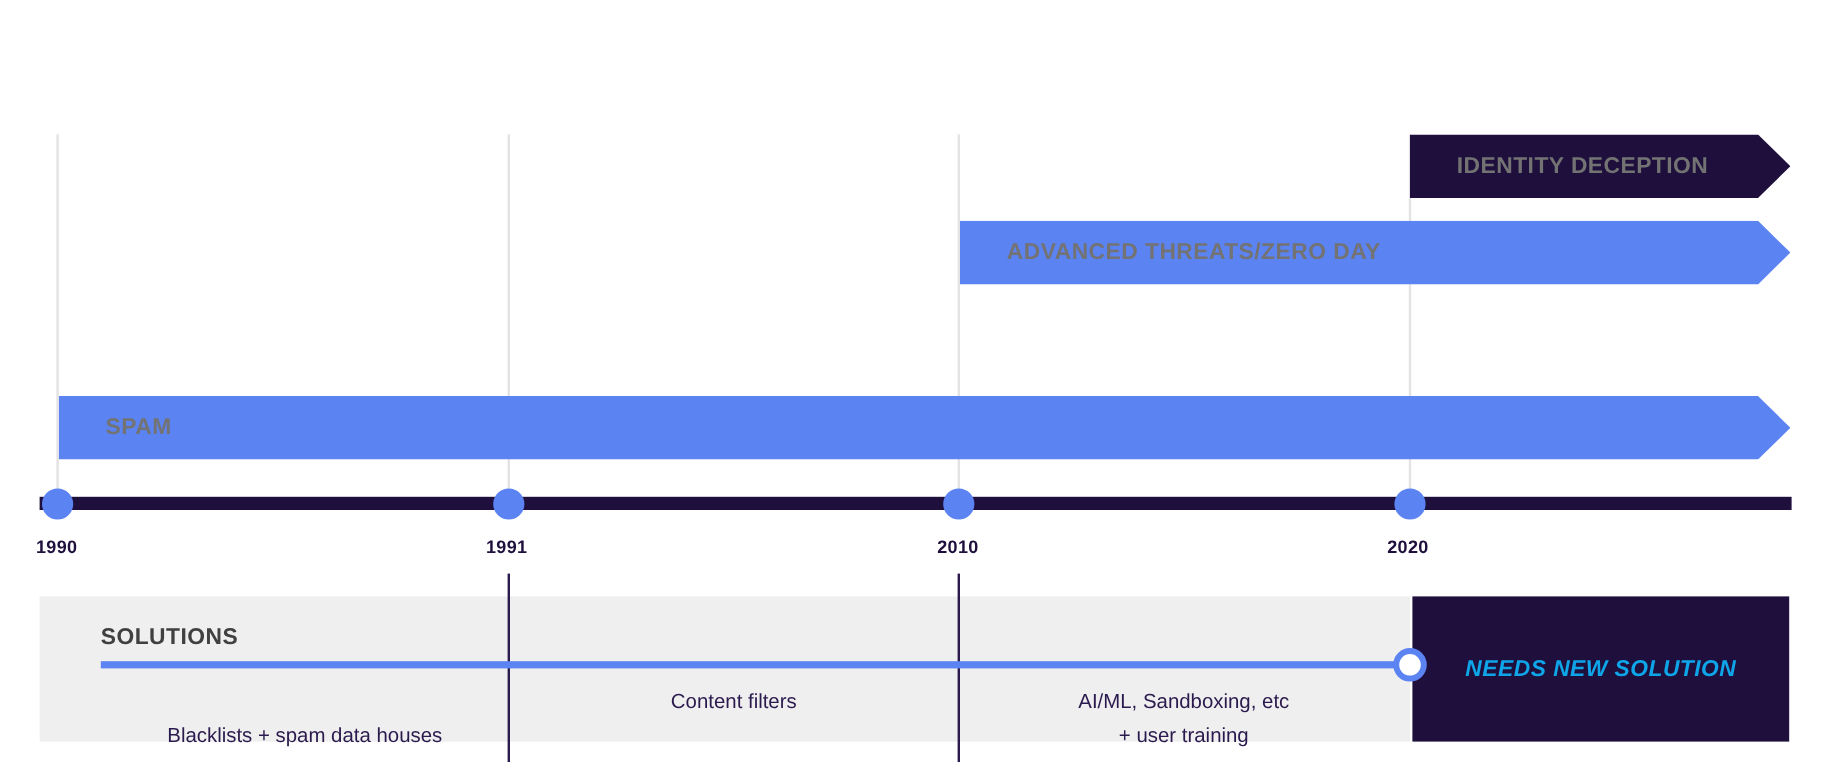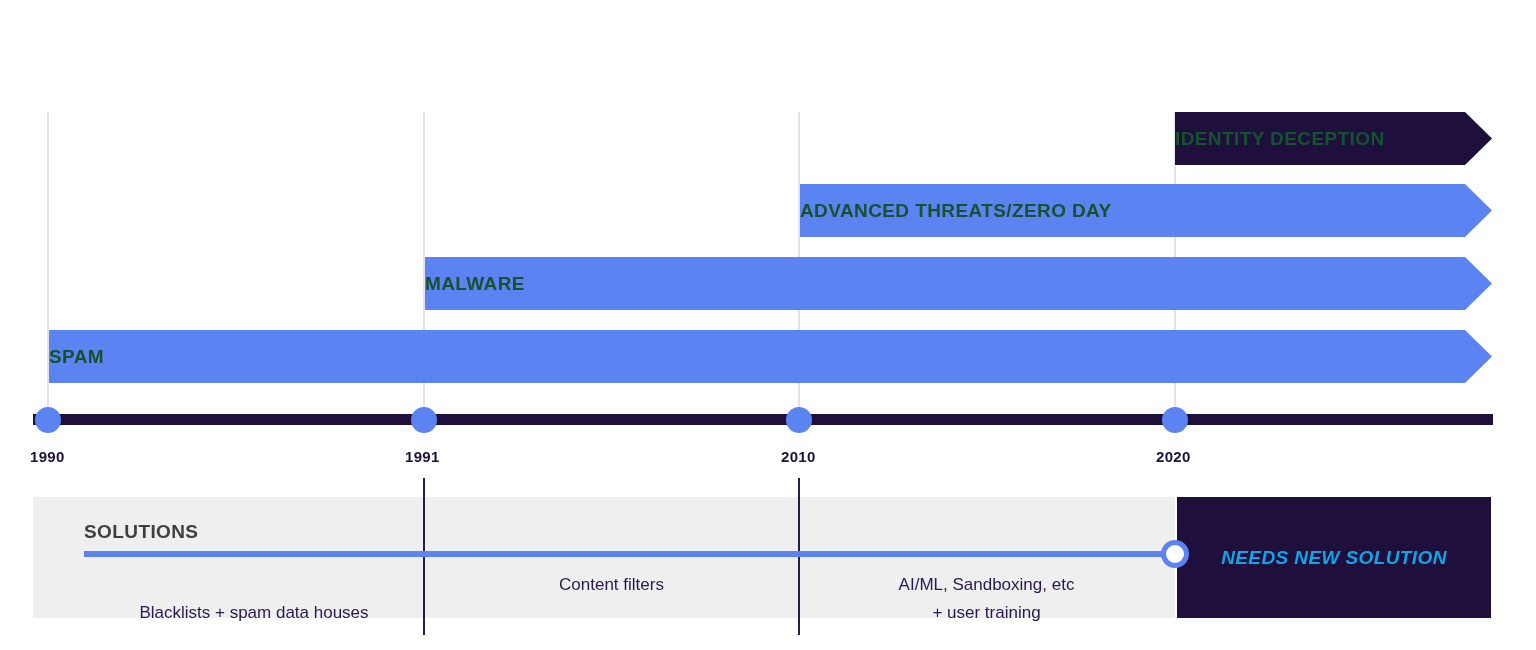--- a/index.html
+++ b/index.html
@@ -39,25 +39,26 @@
 
   
   .bar {
     position: absolute;
     height: 53px;
     display: flex;
     align-items: center;
     box-sizing: border-box;
   }
   .bar .bar-label {
-    color: #14532d;
+    color: #737373;
     font-size: 19px;
     font-weight: bold;
     letter-spacing: 0.4px;
     white-space: nowrap;
+    padding-left: 39px;
     position: relative;
     z-index: 2;
     text-align: right;
   }
   .bar-shape {
     position: absolute;
     inset: 0;
     z-index: 1;
   }
 
@@ -170,26 +171,20 @@
     <span class="bar-label">IDENTITY DECEPTION</span>
   </div>
 
   <div class="bar" style="left:800px; top:184px; width:692px;">
     <svg class="bar-shape" viewBox="0 0 692 53" preserveAspectRatio="none">
       <path d="M0,0 H665 L692,26.5 L665,53 H0 Z" fill="#5C83F2"></path>
     </svg>
     <span class="bar-label">ADVANCED THREATS/ZERO DAY</span>
   </div>
 
-  <div class="bar" style="left:425px; top:257px; width:1067px;">
-    <svg class="bar-shape" viewBox="0 0 1067 53" preserveAspectRatio="none">
-      <path d="M0,0 H1040 L1067,26.5 L1040,53 H0 Z" fill="#5C83F2"></path>
-    </svg>
-    <span class="bar-label">MALWARE</span>
-  </div>
 
   <div class="bar" style="left:49px; top:330px; width:1443px;">
     <svg class="bar-shape" viewBox="0 0 1443 53" preserveAspectRatio="none">
       <path d="M0,0 H1416 L1443,26.5 L1416,53 H0 Z" fill="#5C83F2"></path>
     </svg>
     <span class="bar-label">SPAM</span>
   </div>
 
   <div id="axis-line"></div>
 

